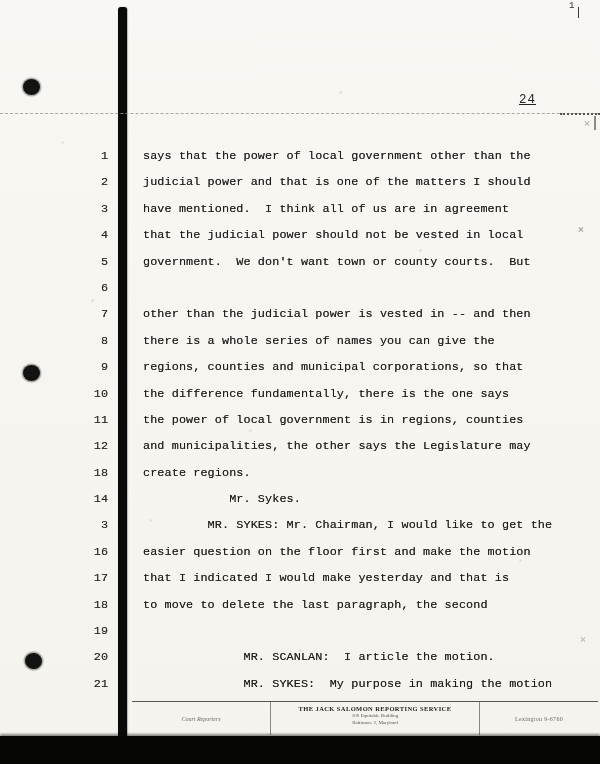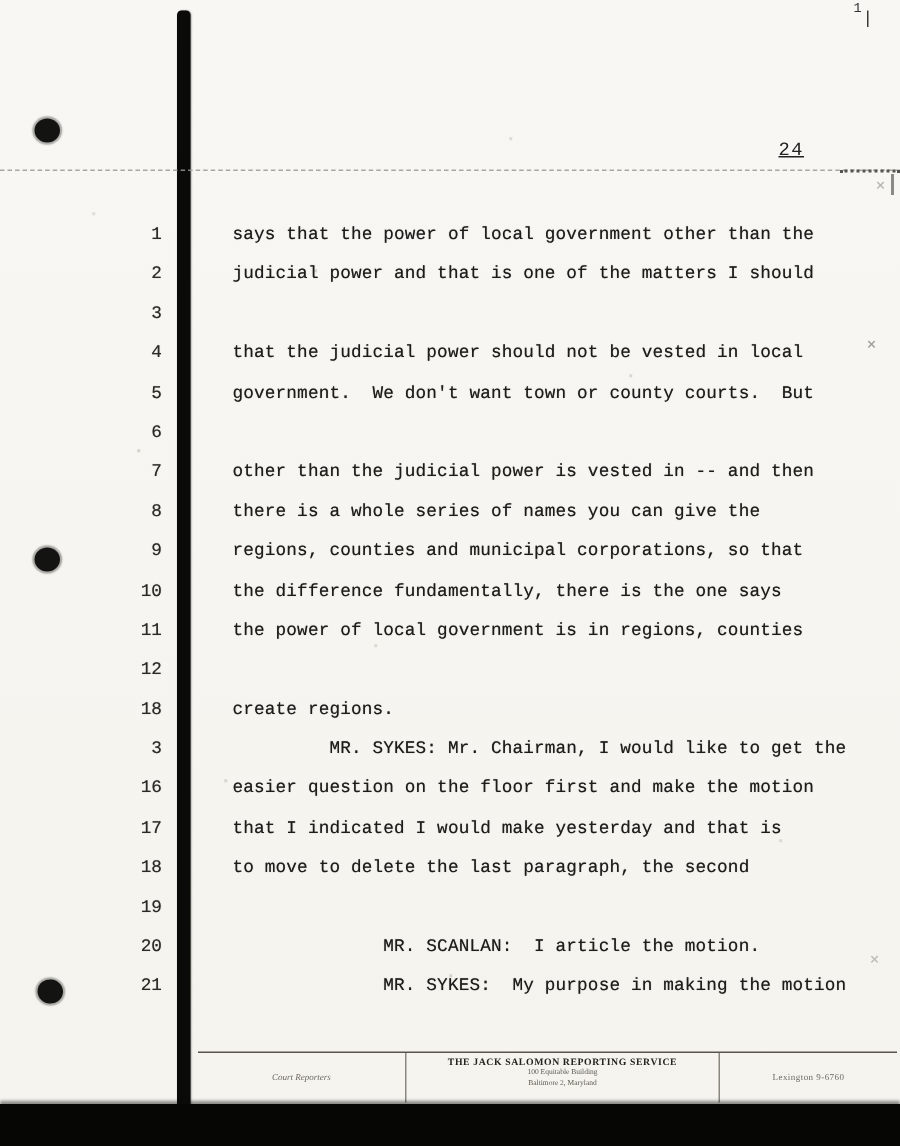--- a/index.html
+++ b/index.html
@@ -39,21 +39,21 @@
   .xmark::after{transform:rotate(-45deg);}
   .x1{left:578px;top:226px;}
   .x2{left:584px;top:120px;opacity:.4;}
   .x3{left:580px;top:636px;opacity:.35;}
   .edge-dash{position:absolute;left:594px;top:116px;height:14px;border-left:2px solid #44423c;opacity:.6;}
   
   .lines{position:absolute;left:0;top:143px;width:600px;}
   .tline{position:relative;height:26.4px;line-height:26.4px;font-size:11.8px;color:#1d1c1a;}
   .lnum{position:absolute;left:78px;width:30px;text-align:right;color:#2b2a27;
     text-shadow:0 0 .5px rgba(40,38,34,.6);}
-  .ltext{position:absolute;left:155px;white-space:pre;letter-spacing:.1px;
+  .ltext{position:absolute;left:143px;white-space:pre;letter-spacing:.1px;
     text-shadow:0 0 .5px rgba(35,33,30,.65);text-align:center;}
   
   .footer{position:absolute;left:132px;top:701px;width:466px;height:33px;
     border-top:1px solid #56544d;display:flex;font-family:"Liberation Serif","DejaVu Serif",serif;}
   .f-left{width:138px;padding-top:14px;text-align:center;font-style:italic;font-size:6px;color:#6d6b62;}
   .f-center{flex:1;text-align:center;padding-top:3px;border-left:1px solid #8a887e;border-right:1px solid #8a887e;}
   .f-company{font-size:6.5px;font-weight:bold;letter-spacing:.4px;color:#26241f;line-height:8px;}
   .f-addr{font-size:5px;color:#5b594f;line-height:6.5px;}
   .f-right{width:118px;padding-top:14px;text-align:center;font-size:6px;color:#6d6b62;letter-spacing:.3px;}
   
@@ -89,20 +89,21 @@
       <div class="tline">
         <span class="lnum">1</span>
         <span class="ltext">says that the power of local government other than the</span>
       </div>
       <div class="tline">
         <span class="lnum">2</span>
         <span class="ltext">judicial power and that is one of the matters I should</span>
       </div>
       <div class="tline">
         <span class="lnum">3</span>
+        <span class="ltext">have mentioned.  I think all of us are in agreement</span>
       </div>
       <div class="tline">
         <span class="lnum">4</span>
         <span class="ltext">that the judicial power should not be vested in local</span>
       </div>
       <div class="tline">
         <span class="lnum">5</span>
         <span class="ltext">government.  We don't want town or county courts.  But</span>
       </div>
       <div class="tline">
@@ -123,24 +124,29 @@
       <div class="tline">
         <span class="lnum">10</span>
         <span class="ltext">the difference fundamentally, there is the one says</span>
       </div>
       <div class="tline">
         <span class="lnum">11</span>
         <span class="ltext">the power of local government is in regions, counties</span>
       </div>
       <div class="tline">
         <span class="lnum">12</span>
+        <span class="ltext">and municipalities, the other says the Legislature may</span>
       </div>
       <div class="tline">
         <span class="lnum">18</span>
         <span class="ltext">create regions.</span>
+      </div>
+      <div class="tline">
+        <span class="lnum">14</span>
+        <span class="ltext">            Mr. Sykes.</span>
       </div>
       <div class="tline">
         <span class="lnum">3</span>
         <span class="ltext">         MR. SYKES: Mr. Chairman, I would like to get the</span>
       </div>
       <div class="tline">
         <span class="lnum">16</span>
         <span class="ltext">easier question on the floor first and make the motion</span>
       </div>
       <div class="tline">

